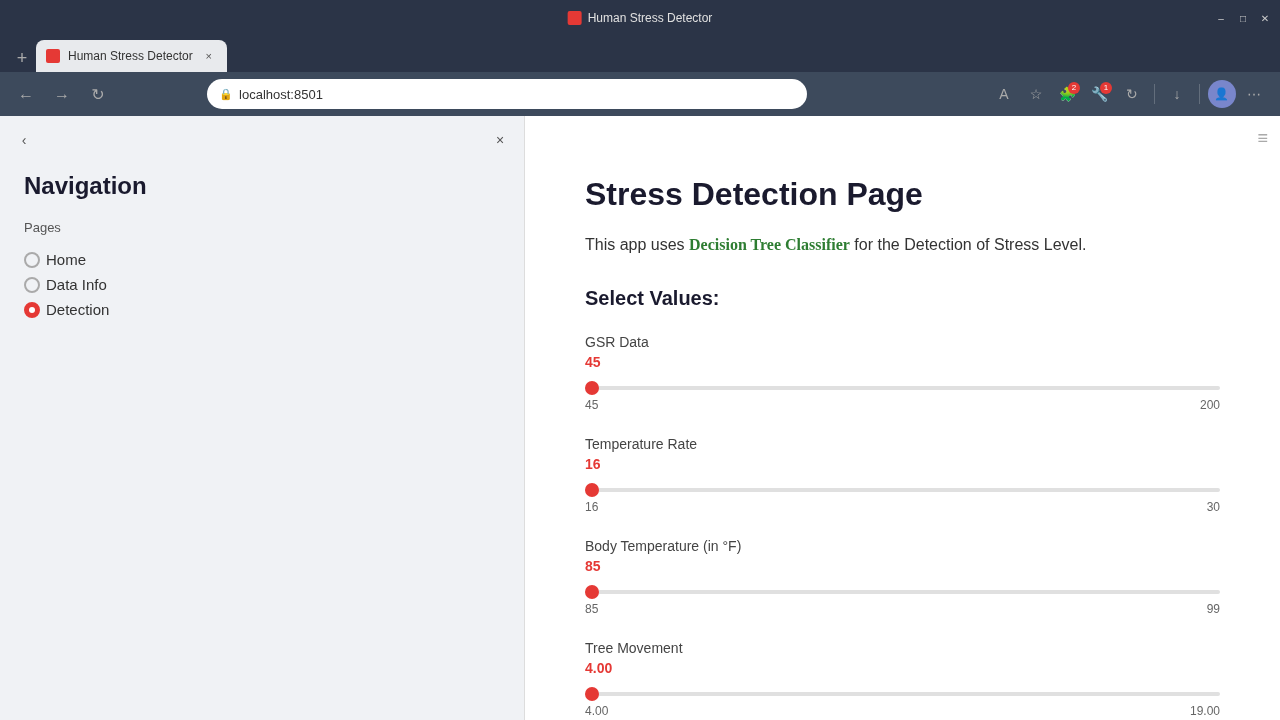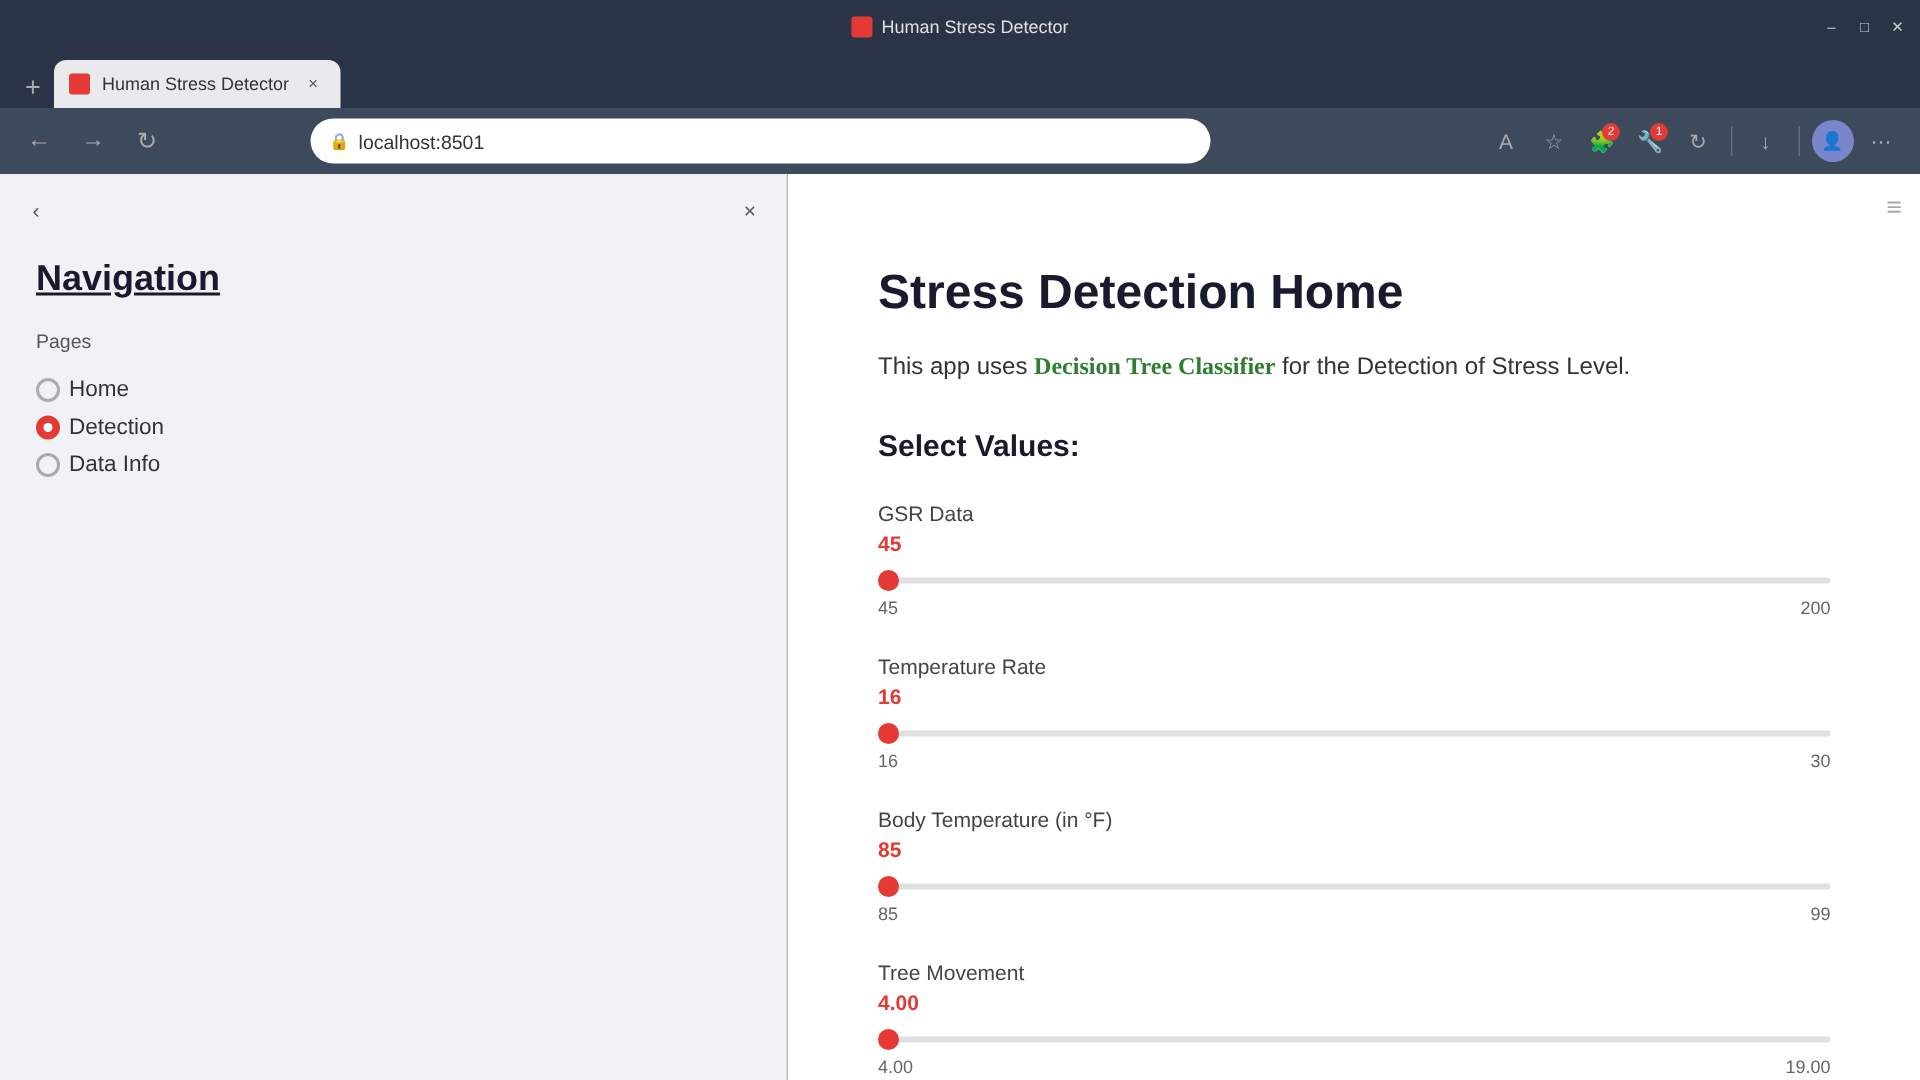--- a/index.html
+++ b/index.html
@@ -279,21 +279,20 @@
 
     .sidebar-content {
       padding: 56px 24px 24px 24px;
     }
 
     .nav-title {
       font-size: 24px;
       font-weight: 600;
       color: #1a1a2e;
       margin-bottom: 20px;
-      text-decoration: underline;
     }
 
     .pages-label {
       font-size: 13px;
       color: #555;
       margin-bottom: 12px;
     }
 
     .nav-item {
       display: flex;
@@ -500,37 +499,37 @@
         <h2 class="nav-title">Navigation</h2>
 
         <div class="pages-label">Pages</div>
 
         <div class="nav-item">
           <div class="radio-btn"></div>
           <span class="nav-label">Home</span>
         </div>
 
         <div class="nav-item">
+          <div class="radio-btn"></div>
+          <span class="nav-label">Data Info</span>
+        </div>
+
+        <div class="nav-item">
           <div class="radio-btn active">
             <div class="radio-inner"></div>
           </div>
           <span class="nav-label">Detection</span>
         </div>
-
-        <div class="nav-item">
-          <div class="radio-btn"></div>
-          <span class="nav-label">Data Info</span>
-        </div>
       </div>
     </div>
 
     <div class="main-page">
       <div class="menu-btn">≡</div>
 
-      <h1 class="page-title">Stress Detection Home</h1>
+      <h1 class="page-title">Stress Detection Page</h1>
 
       <p class="page-subtitle">
         <span>This app uses </span><span class="highlight">Decision Tree Classifier</span><span> for the Detection of Stress Level.</span>
       </p>
 
       <h3 class="select-values-title">Select Values:</h3>
 
       <div class="slider-group">
         <div class="slider-label">GSR Data</div>
         <div class="slider-value">45</div>

